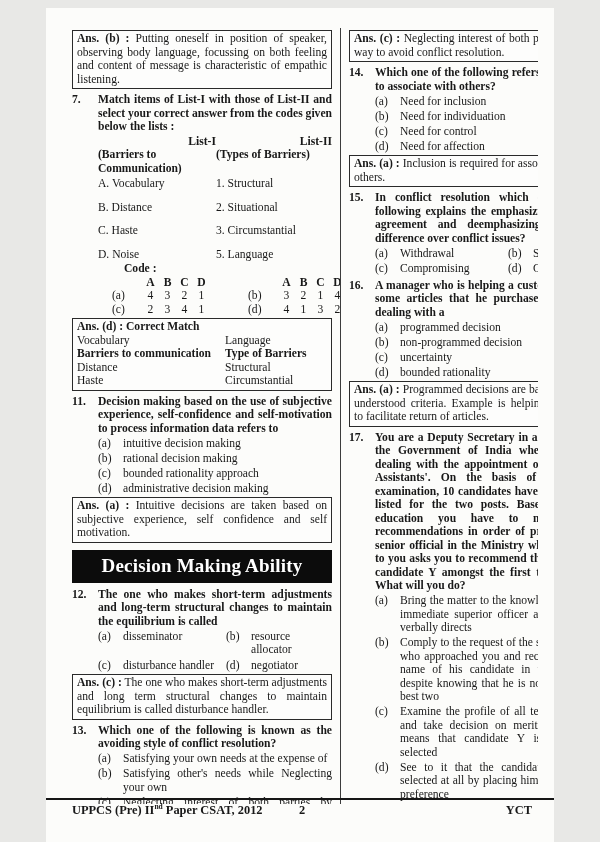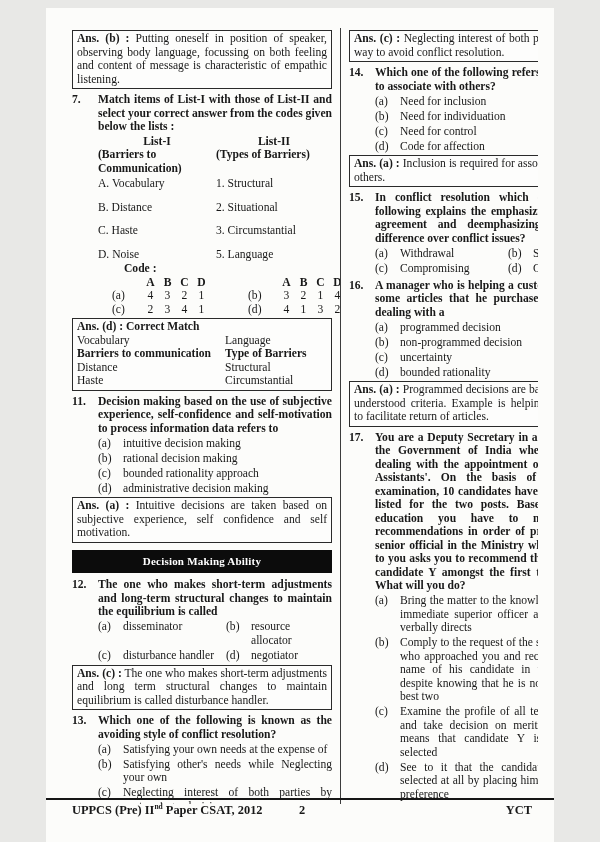--- a/index.html
+++ b/index.html
@@ -8,21 +8,21 @@
   .page {
     position:relative; width:508px; height:842px; margin:8px auto;
     background:#fcfcfa; color:#181818; overflow:hidden;
   }
   .columns { position:absolute; top:20px; left:26px; right:16px; bottom:46px; display:flex; overflow:hidden; }
   .col { font-size:11.6px; line-height:1.165; }
   .col-left { width:268px; flex:none; padding-right:8px; }
   .col-right { flex:1; border-left:1.4px solid #3c3c3c; padding-left:8px; }
 
   .b { font-weight:bold; }
-  .ctr { text-align:center; }
+  .ctr { text-align:right; }
 
   .ansbox {
     border:1.3px solid #2a2a2a; padding:1px 4px 2px; margin:2px 0 4px;
     text-align:justify; background:#fdfdfc;
   }
   .q { display:flex; margin:3px 0 1px;justify-content:space-between; }
   .qnum { font-weight:bold; width:26px; flex:none; }
   .qtext { font-weight:bold; flex:1; text-align:justify; }
 
   .opts { padding-left:26px; }
@@ -45,21 +45,21 @@
   .cg { width:122px; display:flex; flex:none; }
   .cg2 { margin-left:14px; }
   .ck { width:30px; flex:none; }
   .cv { width:17px; text-align:center; flex:none; }
 
   
   .at-row { display:grid; grid-template-columns:148px 1fr; text-align:left; }
 
   .banner {
     background:#0c0c0c; color:#ffffff; font-weight:bold; text-align:center;
-    font-size:11px; padding:5px 0 6px; margin:7px 0 5px; letter-spacing:.2px;
+    font-size:19px; padding:5px 0 6px; margin:7px 0 5px; letter-spacing:.2px;
   }
 
   .footer {
     position:absolute; left:0; right:0; bottom:32px;
     border-top:2.4px solid #161616; display:flex; align-items:flex-start;
     padding:3px 22px 0 26px; font-weight:bold; font-size:12.4px;
   }
   .f-side { flex:1; }
   .f-right { text-align:right; }
   .f-center { text-align:center; width:40px; }
@@ -263,21 +263,21 @@
         <div class="opt">
             <span class="okey">(b)</span>
             <span class="otext">Need for individuation</span>
           </div>
         <div class="opt">
             <span class="okey">(c)</span>
             <span class="otext">Need for control</span>
           </div>
         <div class="opt">
             <span class="okey">(d)</span>
-            <span class="otext">Code for affection</span>
+            <span class="otext">Need for affection</span>
           </div>
       </div>
 
       <div class="ansbox"><span class="b">Ans. (a) :</span> <span>Inclusion is required for associating with others.</span></div>
 
       <div class="q">
         <span class="qnum">15.</span>
         <span class="qtext">In conflict resolution which one of the following explains the emphasizing areas of agreement and deemphasizing areas of difference over conflict issues?</span>
       </div>
       <div class="opts2 g15">

